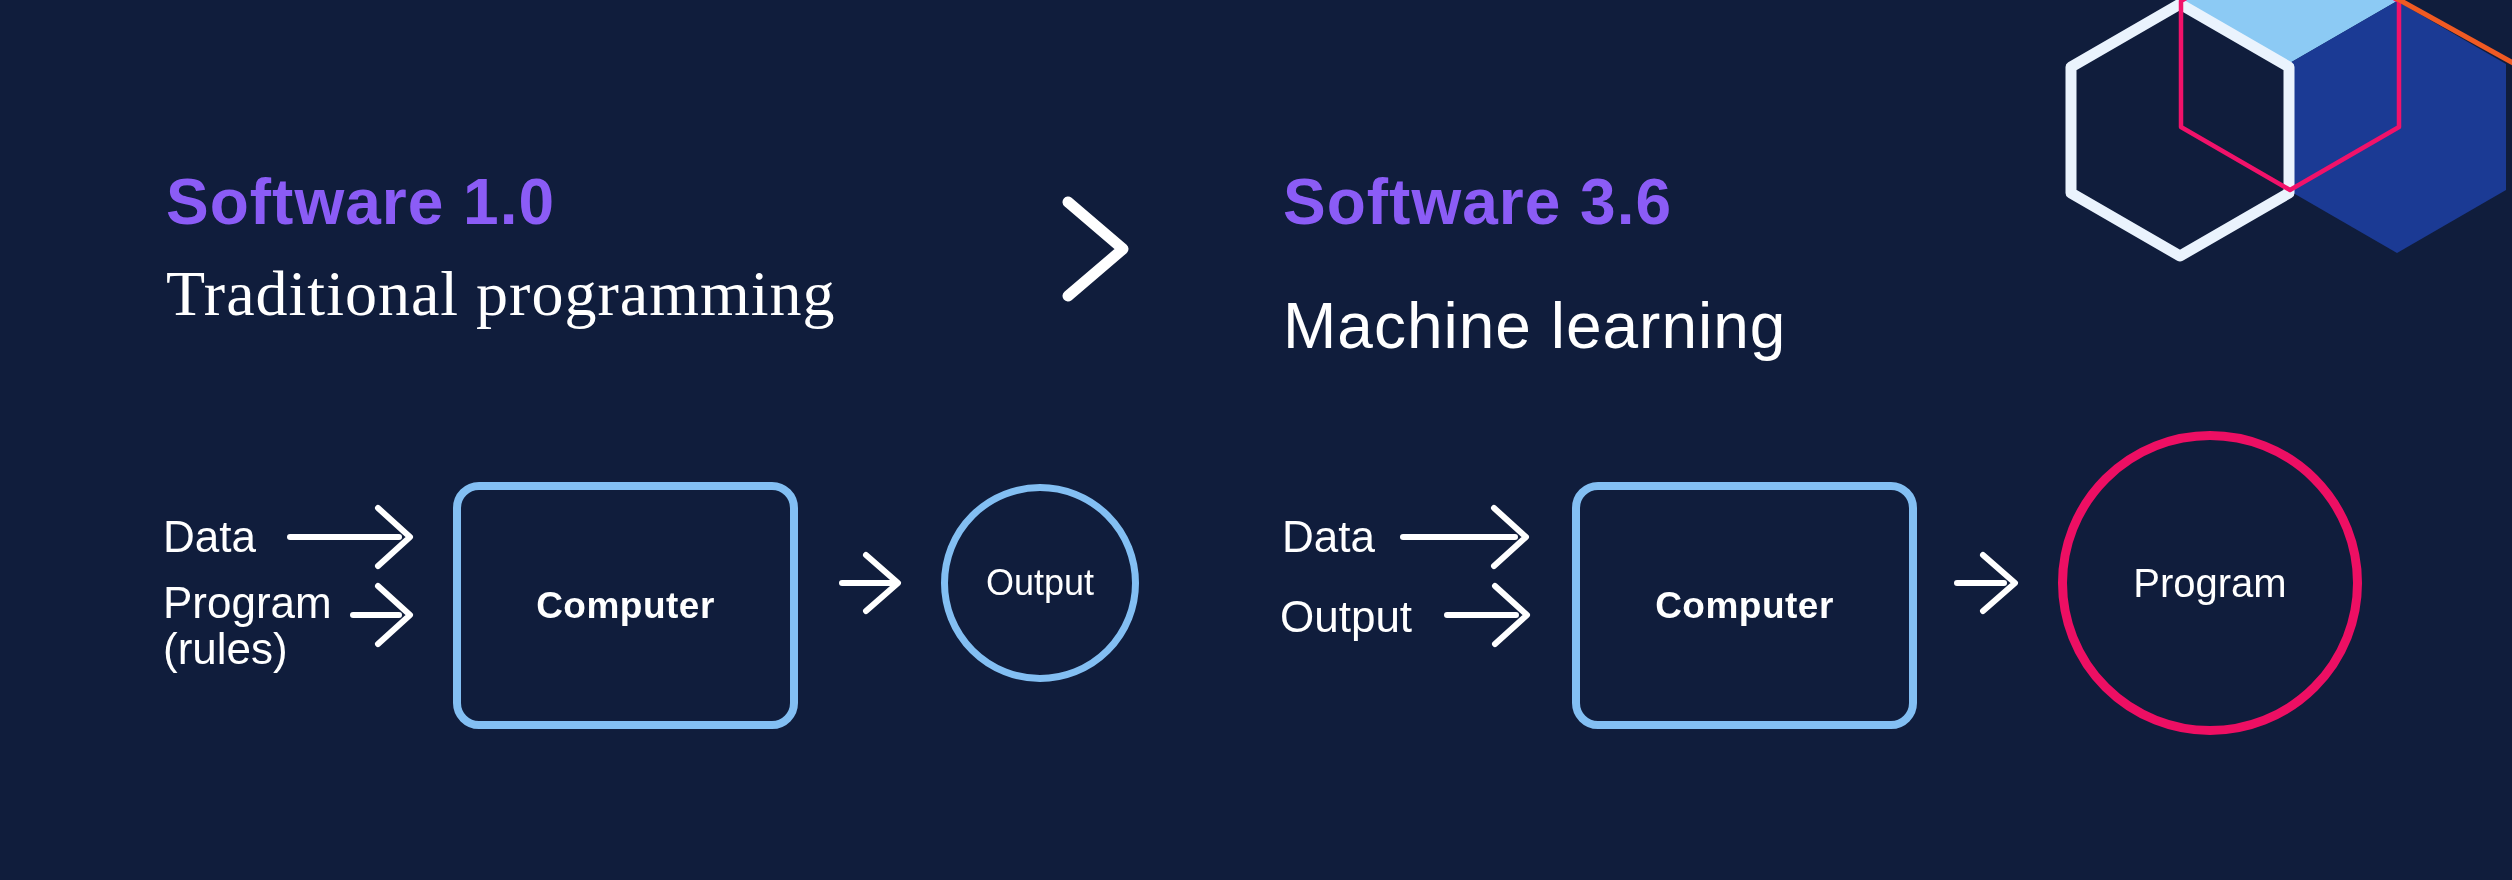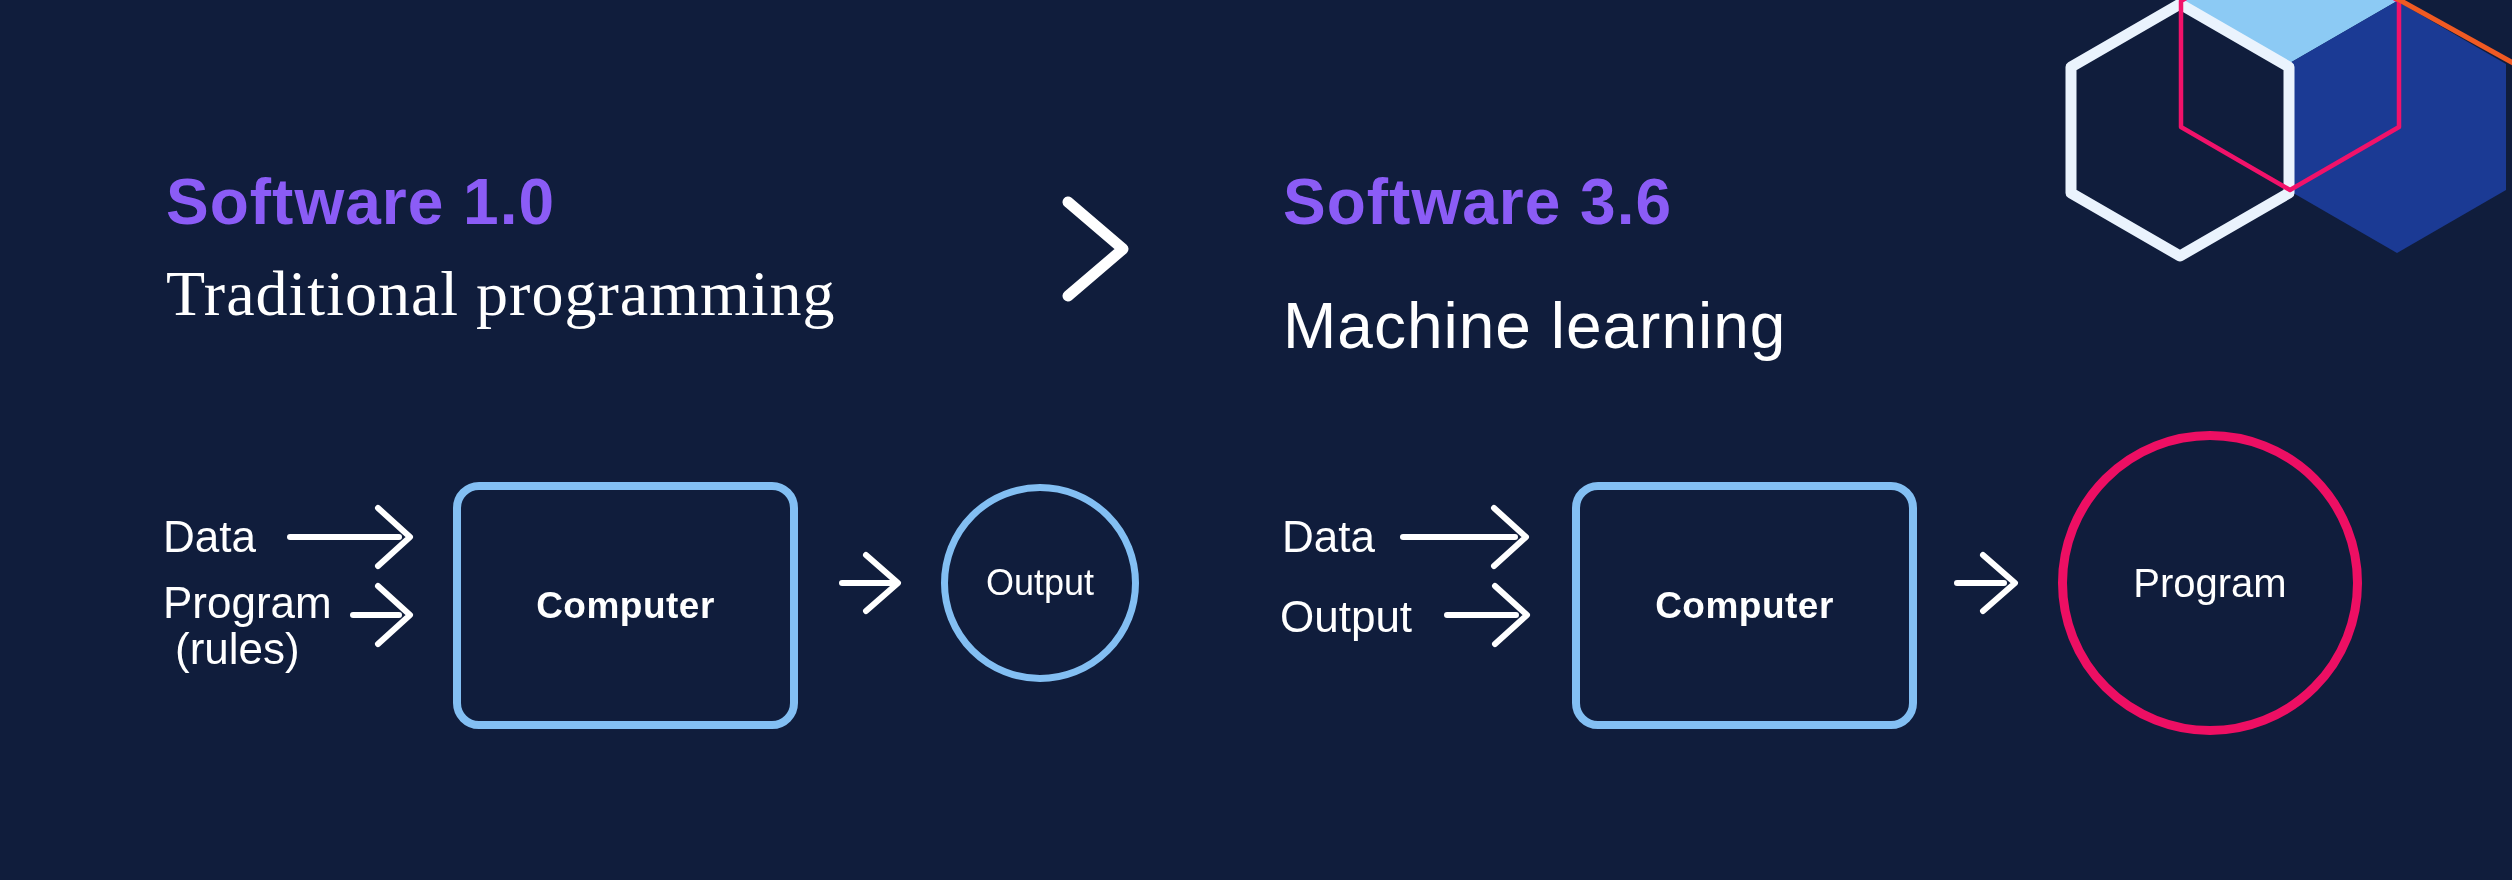--- a/index.html
+++ b/index.html
@@ -154,21 +154,21 @@
 
   <div class="abs heading" style="left:166px; top:170px;">Software 1.0</div>
   <div class="abs subheading" style="left:166px; top:262px;font-family:Liberation Serif, serif;">Traditional programming</div>
 
   <div class="abs heading" style="left:1283px; top:170px;">Software 3.6</div>
   <div class="abs subheading" style="left:1283px; top:262px;margin-top:32px;">Machine learning</div>
 
   <div class="abs flow-label" style="left:163px; top:514px;">Data</div>
   <div class="abs flow-label" style="left:163px; top:580px;">
     <span style="display:block;">Program</span>
-    <span style="display:block;margin-left:12px;">(rules)</span>
+    <span style="display:block;">(rules)</span>
   </div>
 
   <div class="abs computer-box" style="left:453px; top:482px;">
     <span class="box-label">Computer</span>
   </div>
 
   <div class="abs output-circle" style="left:941px; top:484px;">
     <span class="circle-label">Output</span>
   </div>
 

